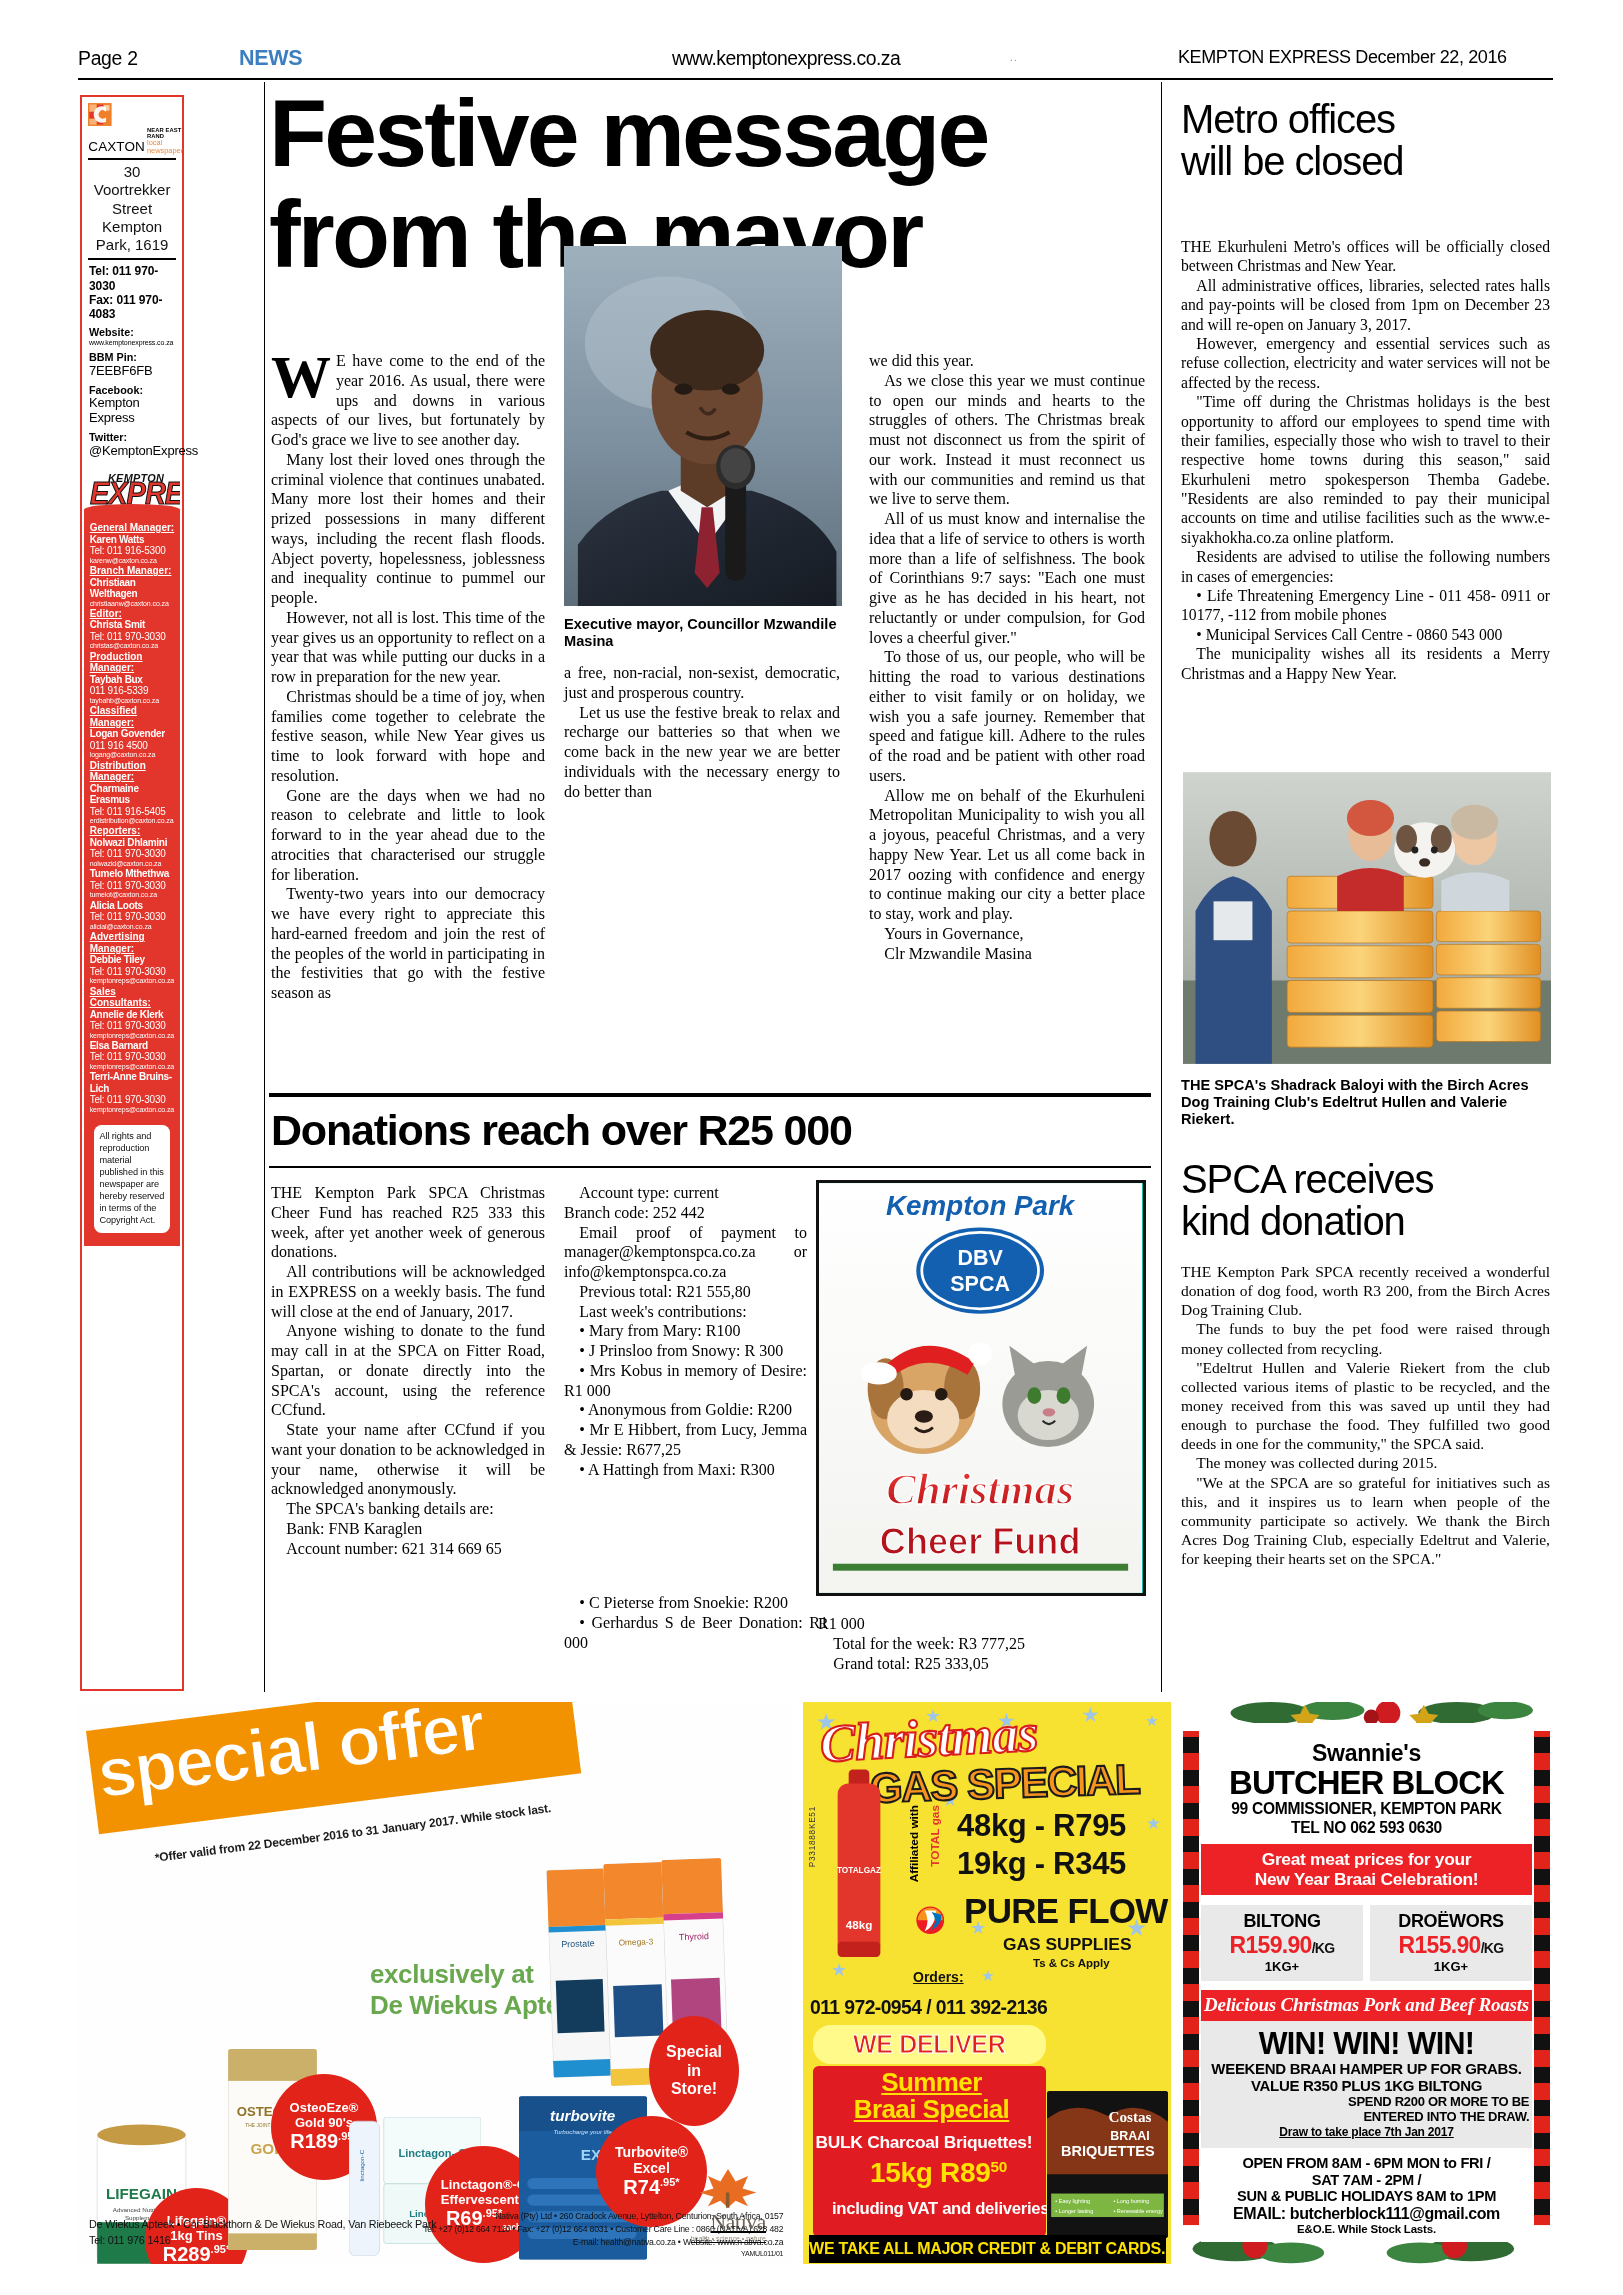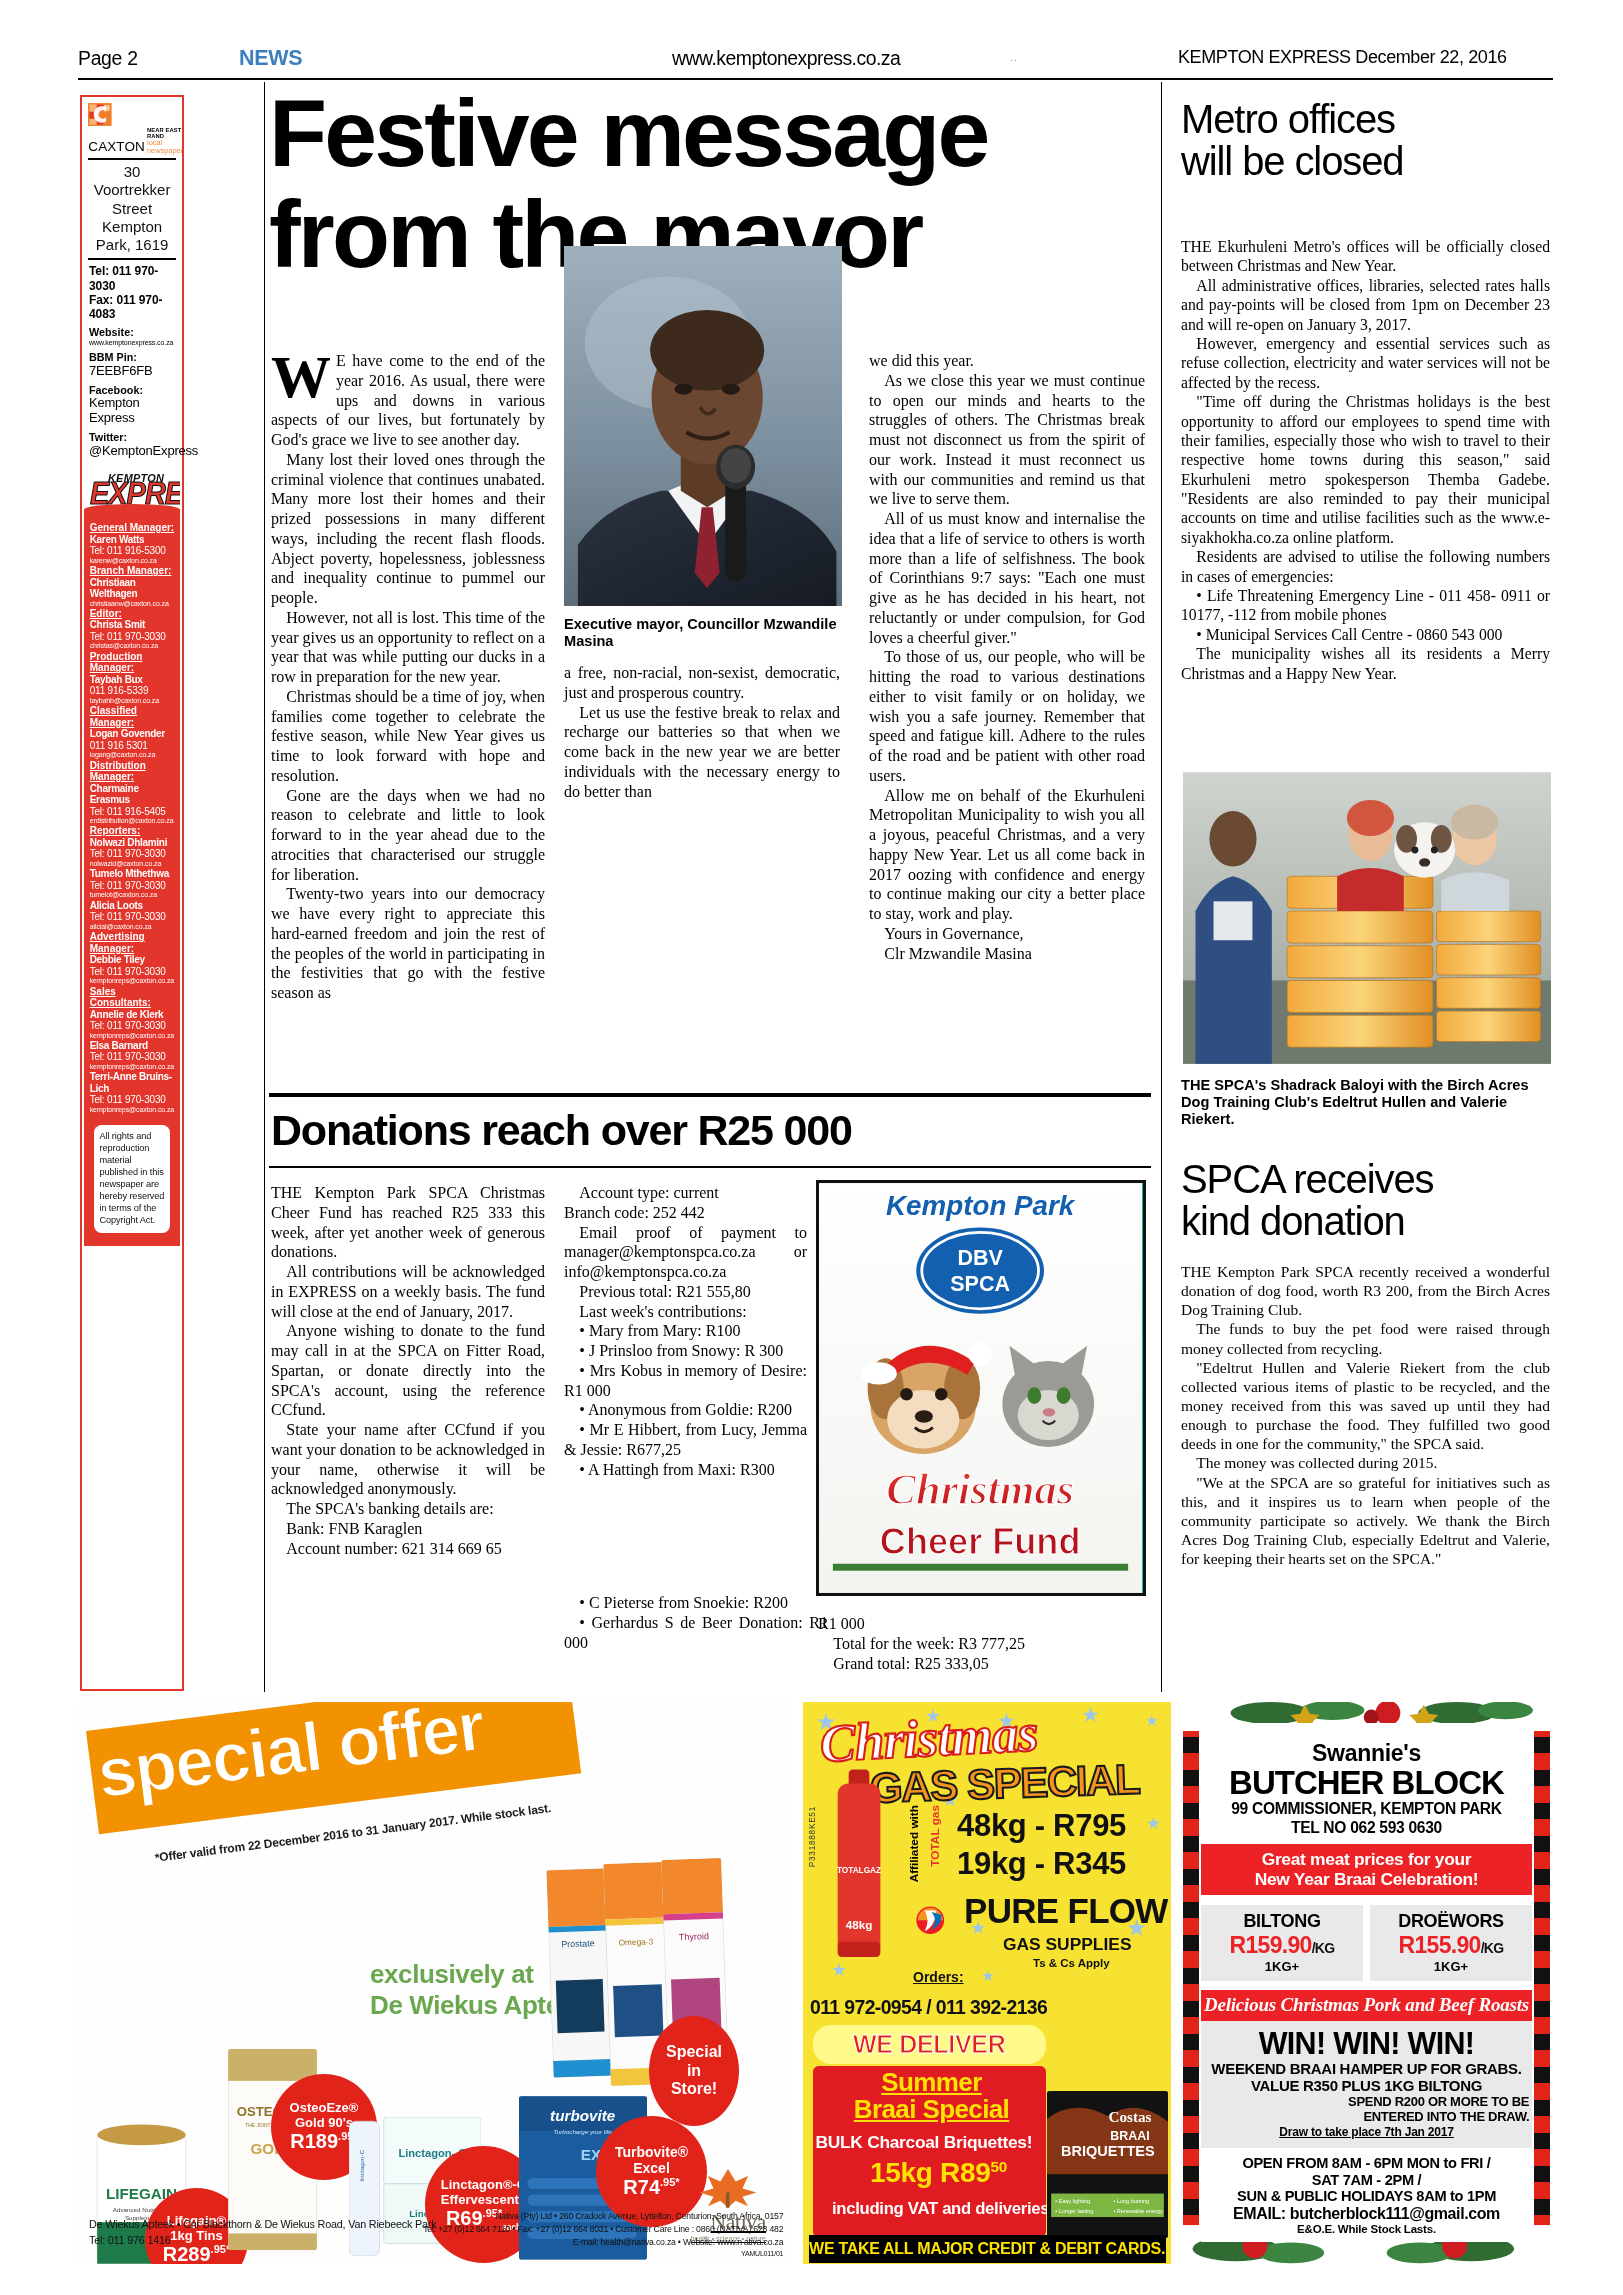--- a/index.html
+++ b/index.html
@@ -321,21 +321,21 @@
       </div>
       <div>
         <div class="role">Production Manager:</div>
         <div class="nm">Taybah Bux</div>
         <div class="tel">011 916-5339</div>
         <div class="eml">taybahb@caxton.co.za</div>
       </div>
       <div>
         <div class="role">Classified Manager:</div>
         <div class="nm">Logan Govender</div>
-        <div class="tel">011 916 5301</div>
+        <div class="tel">011 916 4500</div>
         <div class="eml">logang@caxton.co.za</div>
       </div>
       <div>
         <div class="role">Distribution Manager:</div>
         <div class="nm">Charmaine Erasmus</div>
         <div class="tel">Tel: 011 916-5405</div>
         <div class="eml">erdistribution@caxton.co.za</div>
       </div>
       <div>
         <div class="role">Reporters:</div>

